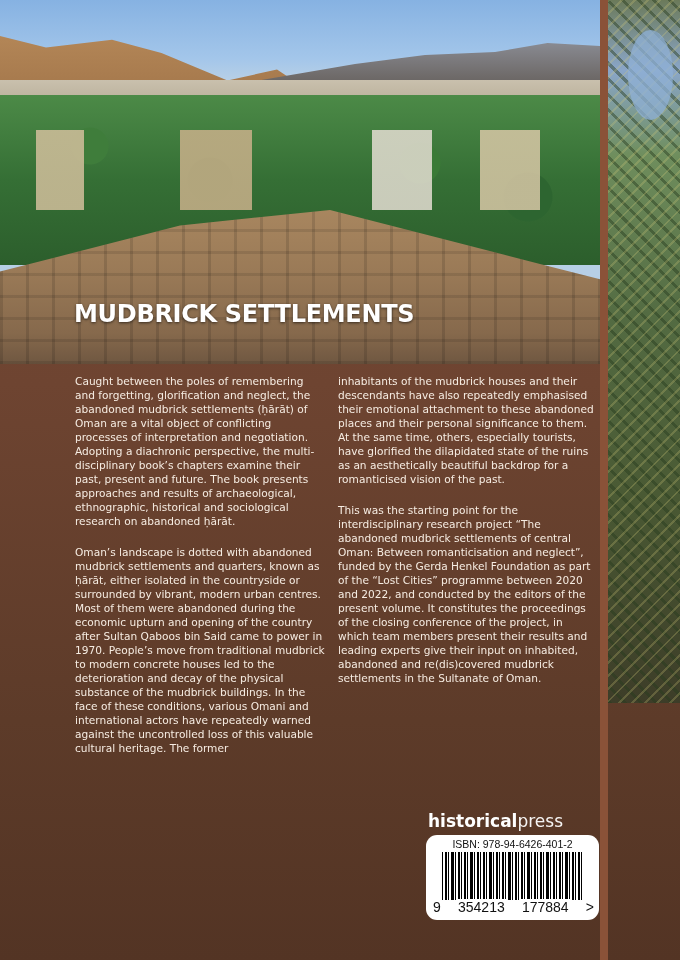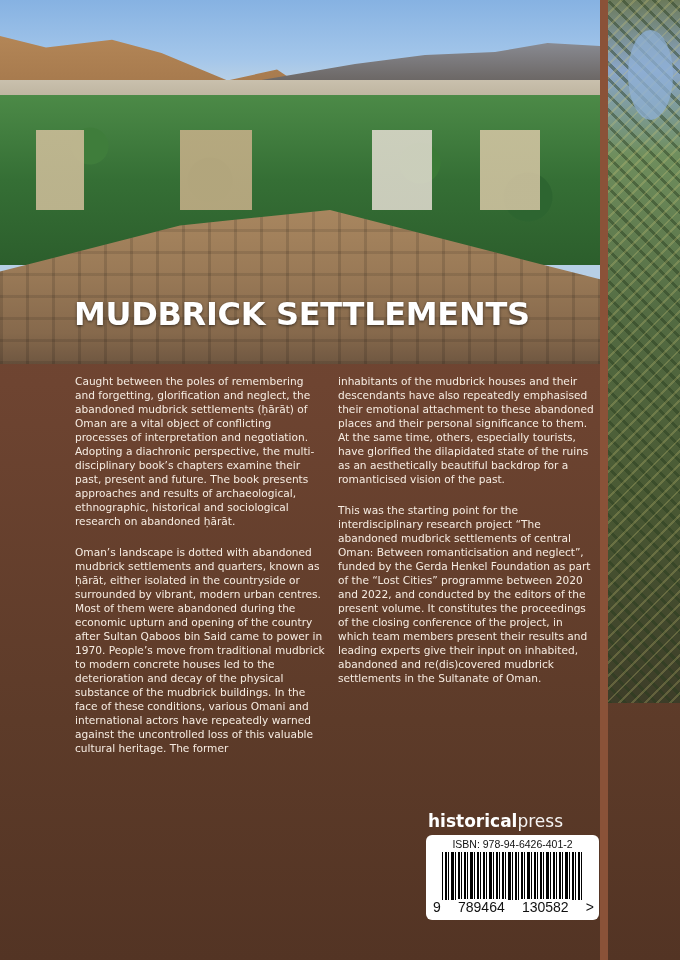--- a/index.html
+++ b/index.html
@@ -46,21 +46,21 @@
     position:absolute; left:0; top:210px; width:600px; height:154px;
     background:
       repeating-linear-gradient(90deg, rgba(0,0,0,.12) 0 3px, transparent 3px 26px),
       repeating-linear-gradient(0deg, rgba(0,0,0,.1) 0 3px, transparent 3px 22px),
       linear-gradient(180deg,#a8865f 0%, #9a7a57 40%, #86694c 80%, #6f5741 100%);
     clip-path: polygon(0% 40%, 10% 30%, 30% 10%, 55% 0%, 75% 20%, 90% 35%, 100% 45%, 100% 100%, 0% 100%);
   }
   .title {
     position:absolute; left:74px; top:300px; margin:0;
     font-family: "DejaVu Sans", sans-serif; font-weight:bold;
-    color:#ffffff; font-size:32px; line-height:28px; letter-spacing:-0.3px;
+    color:#ffffff; font-size:24px; line-height:28px; letter-spacing:-0.3px;
     text-transform:uppercase; text-shadow: 0 1px 3px rgba(0,0,0,.6);
   }
   .title span { display:block; }
   
   .spine {
     position:absolute; left:600px; top:0; width:8px; height:960px;
     background:#8a5238;
   }
   
   .palm-strip {
@@ -83,21 +83,21 @@
   .col-left { left:75px; }
   .col-right { left:338px; width:258px; }
   
   .publisher {
     position:absolute; left:428px; top:810px; color:#fff; font-size:17px; line-height:22px;
   }
   .publisher .b { font-weight:bold; }
   .publisher .l { font-weight:normal; opacity:.95;text-align:center; }
   .isbn-box {
     position:absolute; left:426px; top:835px; width:173px; height:85px;
-    background:#fff; border-radius:6px;
+    background:#fff; border-radius:11px;
   }
   .isbn-text {
     position:absolute; left:0; top:3px; width:100%; text-align:center;
     font-family:"Liberation Sans", sans-serif; font-size:10.5px; color:#111;
   }
   .barcode {
     position:absolute; left:16px; top:17px; width:140px; height:48px;
     background: repeating-linear-gradient(90deg,
       #000 0 1px, #fff 1px 3px, #000 3px 5px, #fff 5px 6px, #000 6px 7px, #fff 7px 9px,
       #000 9px 12px, #fff 12px 13px, #000 13px 14px, #fff 14px 16px, #000 16px 18px, #fff 18px 19px);
@@ -142,17 +142,17 @@
 
 <div class="publisher">
   <span class="b">historical</span><span class="l">press</span>
 </div>
 
 <div class="isbn-box">
   <div class="isbn-text">ISBN: 978-94-6426-401-2</div>
   <div class="barcode"></div>
   <div class="barcode-digits">
     <span>9</span>
-    <span>789464</span>
-    <span>130582</span>
+    <span>354213</span>
+    <span>177884</span>
     <span>&gt;</span>
   </div>
 </div>
 
 </body></html>

